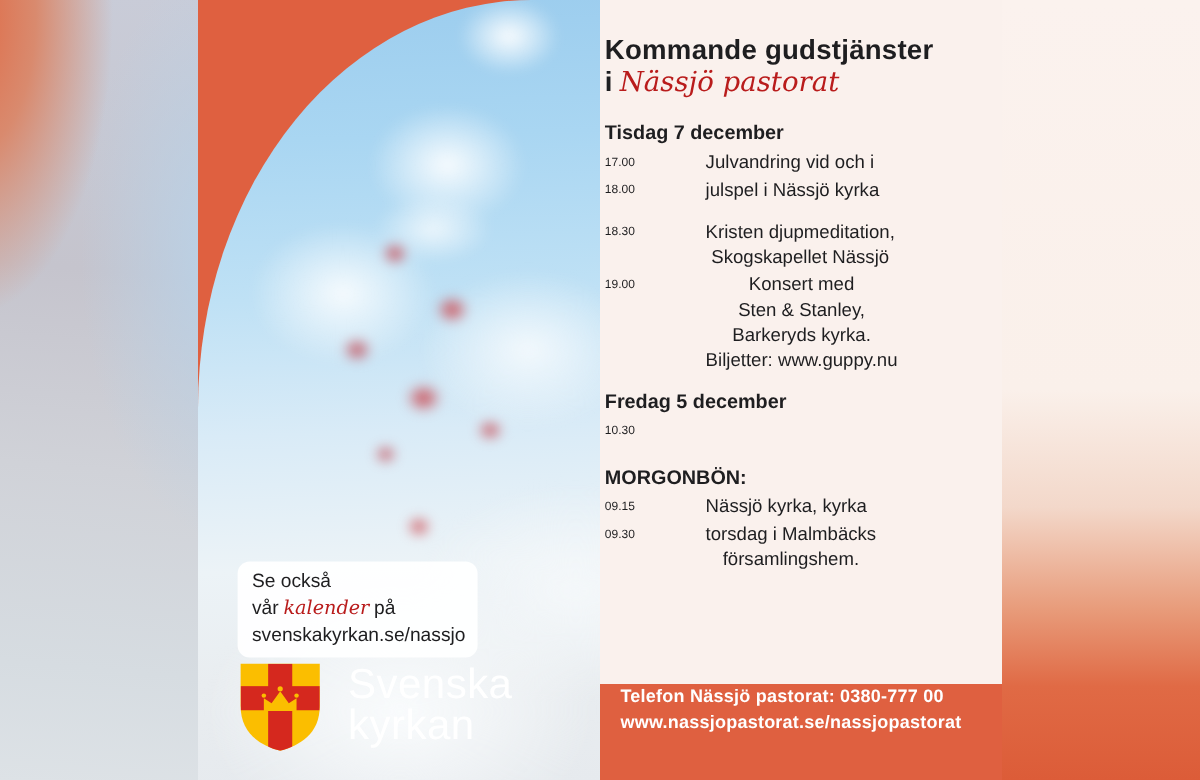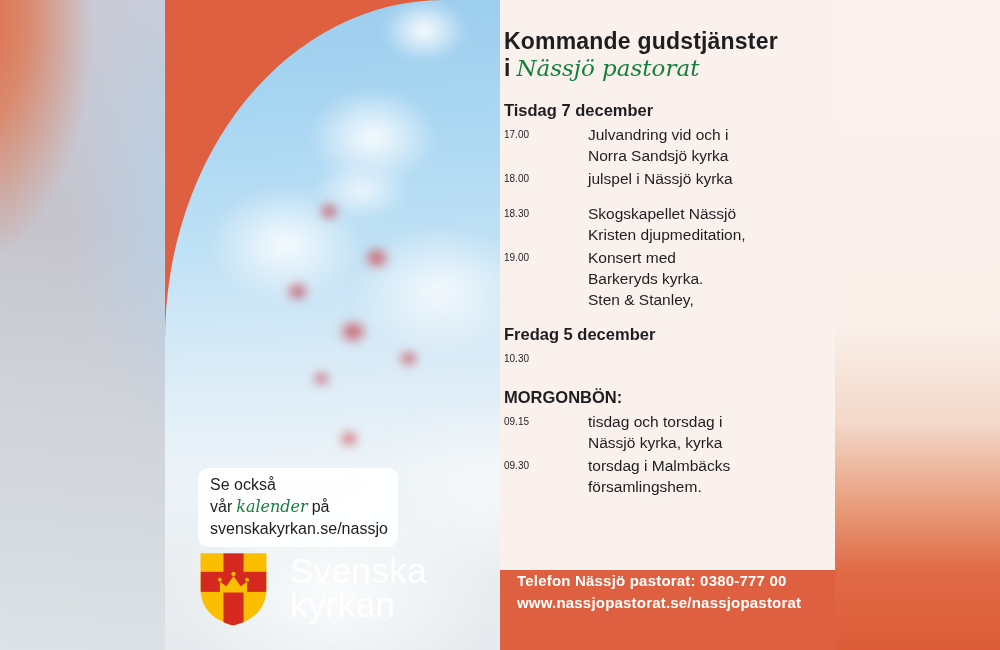--- a/index.html
+++ b/index.html
@@ -39,21 +39,21 @@
       radial-gradient(60px 45px at 68% 6%, rgba(255,255,255,.95), rgba(255,255,255,0) 70%),
       radial-gradient(90px 70px at 55% 22%, rgba(255,255,255,.9), rgba(255,255,255,0) 72%),
       radial-gradient(110px 85px at 33% 38%, rgba(255,255,255,.85), rgba(255,255,255,0) 70%),
       radial-gradient(130px 95px at 72% 45%, rgba(252,253,254,.8), rgba(252,253,254,0) 70%),
       radial-gradient(180px 120px at 82% 75%, rgba(245,248,250,.9), rgba(245,248,250,0) 75%),
       radial-gradient(220px 150px at 45% 90%, rgba(250,252,253,.95), rgba(250,252,253,0) 75%); }
 
   .pill { position:absolute; left:33px; top:468px; width:200px; padding:6px 12px 7px;
     background:rgba(255,255,255,.93); border-radius:10px;
     font-size:16px; line-height:22px; color:#1e1e20; }
-  .accent { color:#15803d; font-family:"DejaVu Serif", serif; font-style:italic; }
+  .accent { color:#b91c1c; font-family:"DejaVu Serif", serif; font-style:italic; }
   .pill .accent { margin:0 4px; }
 
   .logo-row { position:absolute; left:32px; top:551px; display:flex; gap:20px; align-items:flex-start; }
   .shield { width:73px; height:76px; flex:none; }
   .wordmark { color:#fff; font-size:35px; line-height:34px; font-weight:500;
     letter-spacing:.4px; margin-top:3px; }
 
   .credit { position:absolute; right:8px; bottom:22px; height:62px;
     writing-mode:vertical-rl; font-size:6.5px; line-height:7px;
     color:rgba(125,138,150,.9); letter-spacing:.4px; overflow:hidden; }
@@ -63,21 +63,21 @@
     background:#faf1ed; }
   .schedule { position:absolute; left:4px; top:27px; right:14px; color:#1e1e20; }
   .title { font-size:23px; font-weight:700; line-height:28px; letter-spacing:.2px; }
   .subtitle { font-size:23px; font-weight:700; line-height:27px; }
   .subtitle .accent { font-weight:400; margin-left:6px; font-size:23px; }
   .section { margin-top:18px; }
   .section.tight { margin-top:14px; }
   .section-heading { font-size:16.5px; font-weight:700; line-height:20px; margin-bottom:4px; }
   .event { display:flex; margin-bottom:2px; }
   .time { width:84px; flex:none; font-size:10px; line-height:21px; }
-  .desc { font-size:15.5px; line-height:21px; }
+  .desc { font-size:15.5px; line-height:21px;text-align:center; }
 
   .footer { position:absolute; left:0; top:570px; width:335px; height:92px;
     background:#df6040; color:#ffffff; padding:0 12px 0 17px;
     font-size:15px; font-weight:700; line-height:22px; letter-spacing:.2px; }
 </style>
 </head>
 <body>
 
 <div class="stage">
 
@@ -129,62 +129,61 @@
         <div class="subtitle">
           <span>i</span><span class="accent">Nässjö pastorat</span>
         </div>
 
         <div class="section">
           <div class="section-heading">Tisdag 7 december</div>
           <div class="event">
             <div class="time">17.00</div>
             <div class="desc">
               <div>Julvandring vid och i</div>
-              <div>Norra Sandsjö kyrka</div>
             </div>
           </div>
           <div class="event">
             <div class="time">18.00</div>
             <div class="desc">
               <div>julspel i Nässjö kyrka</div>
             </div>
           </div>
         </div>
 
         <div class="section tight">
           <div class="event">
             <div class="time">18.30</div>
             <div class="desc">
+              <div>Kristen djupmeditation,</div>
               <div>Skogskapellet Nässjö</div>
-              <div>Kristen djupmeditation,</div>
             </div>
           </div>
           <div class="event">
             <div class="time">19.00</div>
             <div class="desc">
               <div>Konsert med</div>
+              <div>Sten &amp; Stanley,</div>
               <div>Barkeryds kyrka.</div>
-              <div>Sten &amp; Stanley,</div>
+              <div>Biljetter: www.guppy.nu</div>
             </div>
           </div>
         </div>
 
         <div class="section tight">
           <div class="section-heading">Fredag 5 december</div>
           <div class="event">
             <div class="time">10.30</div>
           </div>
         </div>
 
         <div class="section">
           <div class="section-heading">MORGONBÖN:</div>
           <div class="event">
             <div class="time">09.15</div>
             <div class="desc">
-              <div>tisdag och torsdag i</div>
               <div>Nässjö kyrka, kyrka</div>
             </div>
           </div>
           <div class="event">
             <div class="time">09.30</div>
             <div class="desc">
               <div>torsdag i Malmbäcks</div>
               <div>församlingshem.</div>
             </div>
           </div>

